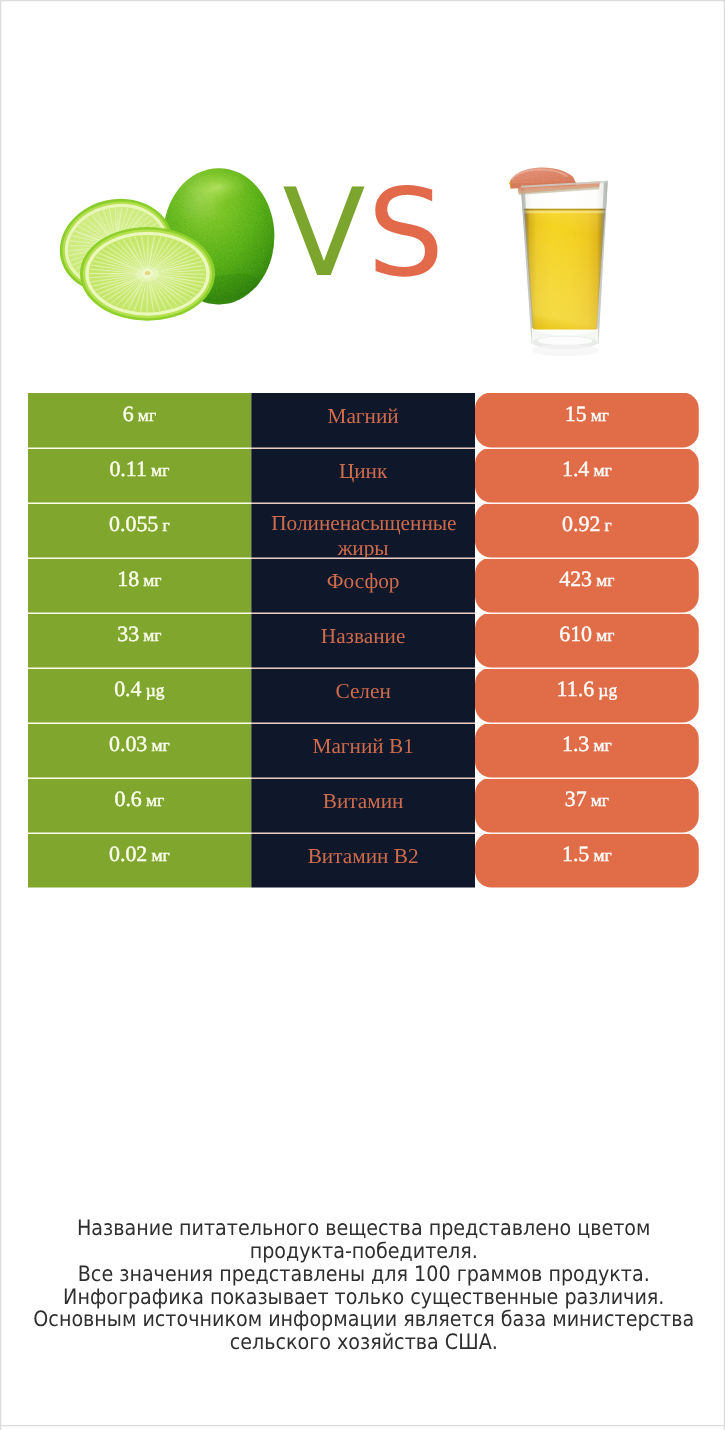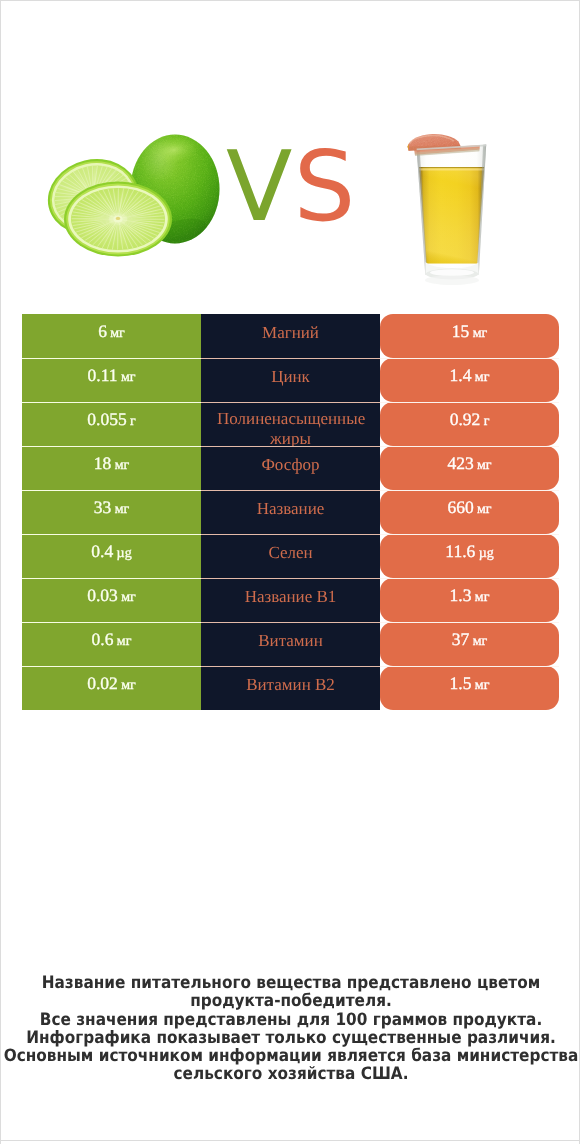--- a/index.html
+++ b/index.html
@@ -18,21 +18,21 @@
   table.cmp{position:absolute;left:21px;top:313px;width:537px;border-collapse:collapse;table-layout:fixed;}
   table.cmp td{height:44px;box-sizing:border-box;padding:0;text-align:center;vertical-align:middle;overflow:hidden;white-space:nowrap;line-height:20px;font-family:Liberation Serif, serif;}
   td.l{position:relative;width:179px;background:#80A62E;color:#fbffef;font-size:17.5px;font-weight:400;-webkit-text-stroke:0.35px #fbffef;border-bottom:1.6px solid #f7fde2;}
   td.m{width:179px;background:#0f172a;color:#cf6c4c;font-size:17px;font-weight:400;border-bottom:1px solid #e3baa9;white-space:normal;line-height:20px;position:relative;}
   td.l .v,td.r .v{position:absolute;left:0;right:0;top:50%;transform:translateY(-50%);margin-top:-4px;}
   td.m .lbl.two{margin-top:5px;}
   td.m .lbl{position:absolute;left:50%;top:50%;transform:translate(-50%,-50%);margin-top:-3px;width:147px;text-align:center;line-height:20px;white-space:normal;}
   td.r{position:relative;width:179px;background:#E16C48;color:#fffdfb;font-size:17.5px;font-weight:400;-webkit-text-stroke:0.35px #fffdfb;border-bottom:1.6px solid #fdf3ee;border-radius:13px;}
   tr:last-child td{border-bottom:none;}
   .unit{font-size:14px;font-weight:400;margin-left:-1px;}
-  .footer{position:absolute;left:0;top:973px;width:580px;text-align:center;font-family:"DejaVu Sans Condensed","DejaVu Sans",sans-serif;font-size:17px;font-weight:700;color:#2f2f2f;line-height:18.3px;}
+  .footer{position:absolute;left:0;top:973px;width:580px;text-align:center;font-family:"DejaVu Sans Condensed","DejaVu Sans",sans-serif;font-size:17px;font-weight:400;color:#2f2f2f;line-height:18.3px;}
 </style>
 </head>
 <body>
 
 <div class="page">
   <div class="hero">
     <svg class="lime-art" width="190" height="135" viewBox="0 0 190 135">
       <defs>
         <radialGradient id="limeWhole" cx="42%" cy="22%" r="92%">
           <stop offset="0%" stop-color="#87cb27"></stop>
@@ -431,40 +431,40 @@
           </td>
         </tr>
         <tr>
           <td class="l">
             <span class="v"><span>33</span> <span class="unit">мг</span></span>
           </td>
           <td class="m">
             <span class="lbl">Название</span>
           </td>
           <td class="r">
-            <span class="v"><span>660</span> <span class="unit">мг</span></span>
+            <span class="v"><span>610</span> <span class="unit">мг</span></span>
           </td>
         </tr>
         <tr>
           <td class="l">
             <span class="v"><span>0.4</span> <span class="unit">µg</span></span>
           </td>
           <td class="m">
             <span class="lbl">Селен</span>
           </td>
           <td class="r">
             <span class="v"><span>11.6</span> <span class="unit">µg</span></span>
           </td>
         </tr>
         <tr>
           <td class="l">
             <span class="v"><span>0.03</span> <span class="unit">мг</span></span>
           </td>
           <td class="m">
-            <span class="lbl">Название B1</span>
+            <span class="lbl">Магний B1</span>
           </td>
           <td class="r">
             <span class="v"><span>1.3</span> <span class="unit">мг</span></span>
           </td>
         </tr>
         <tr>
           <td class="l">
             <span class="v"><span>0.6</span> <span class="unit">мг</span></span>
           </td>
           <td class="m">

